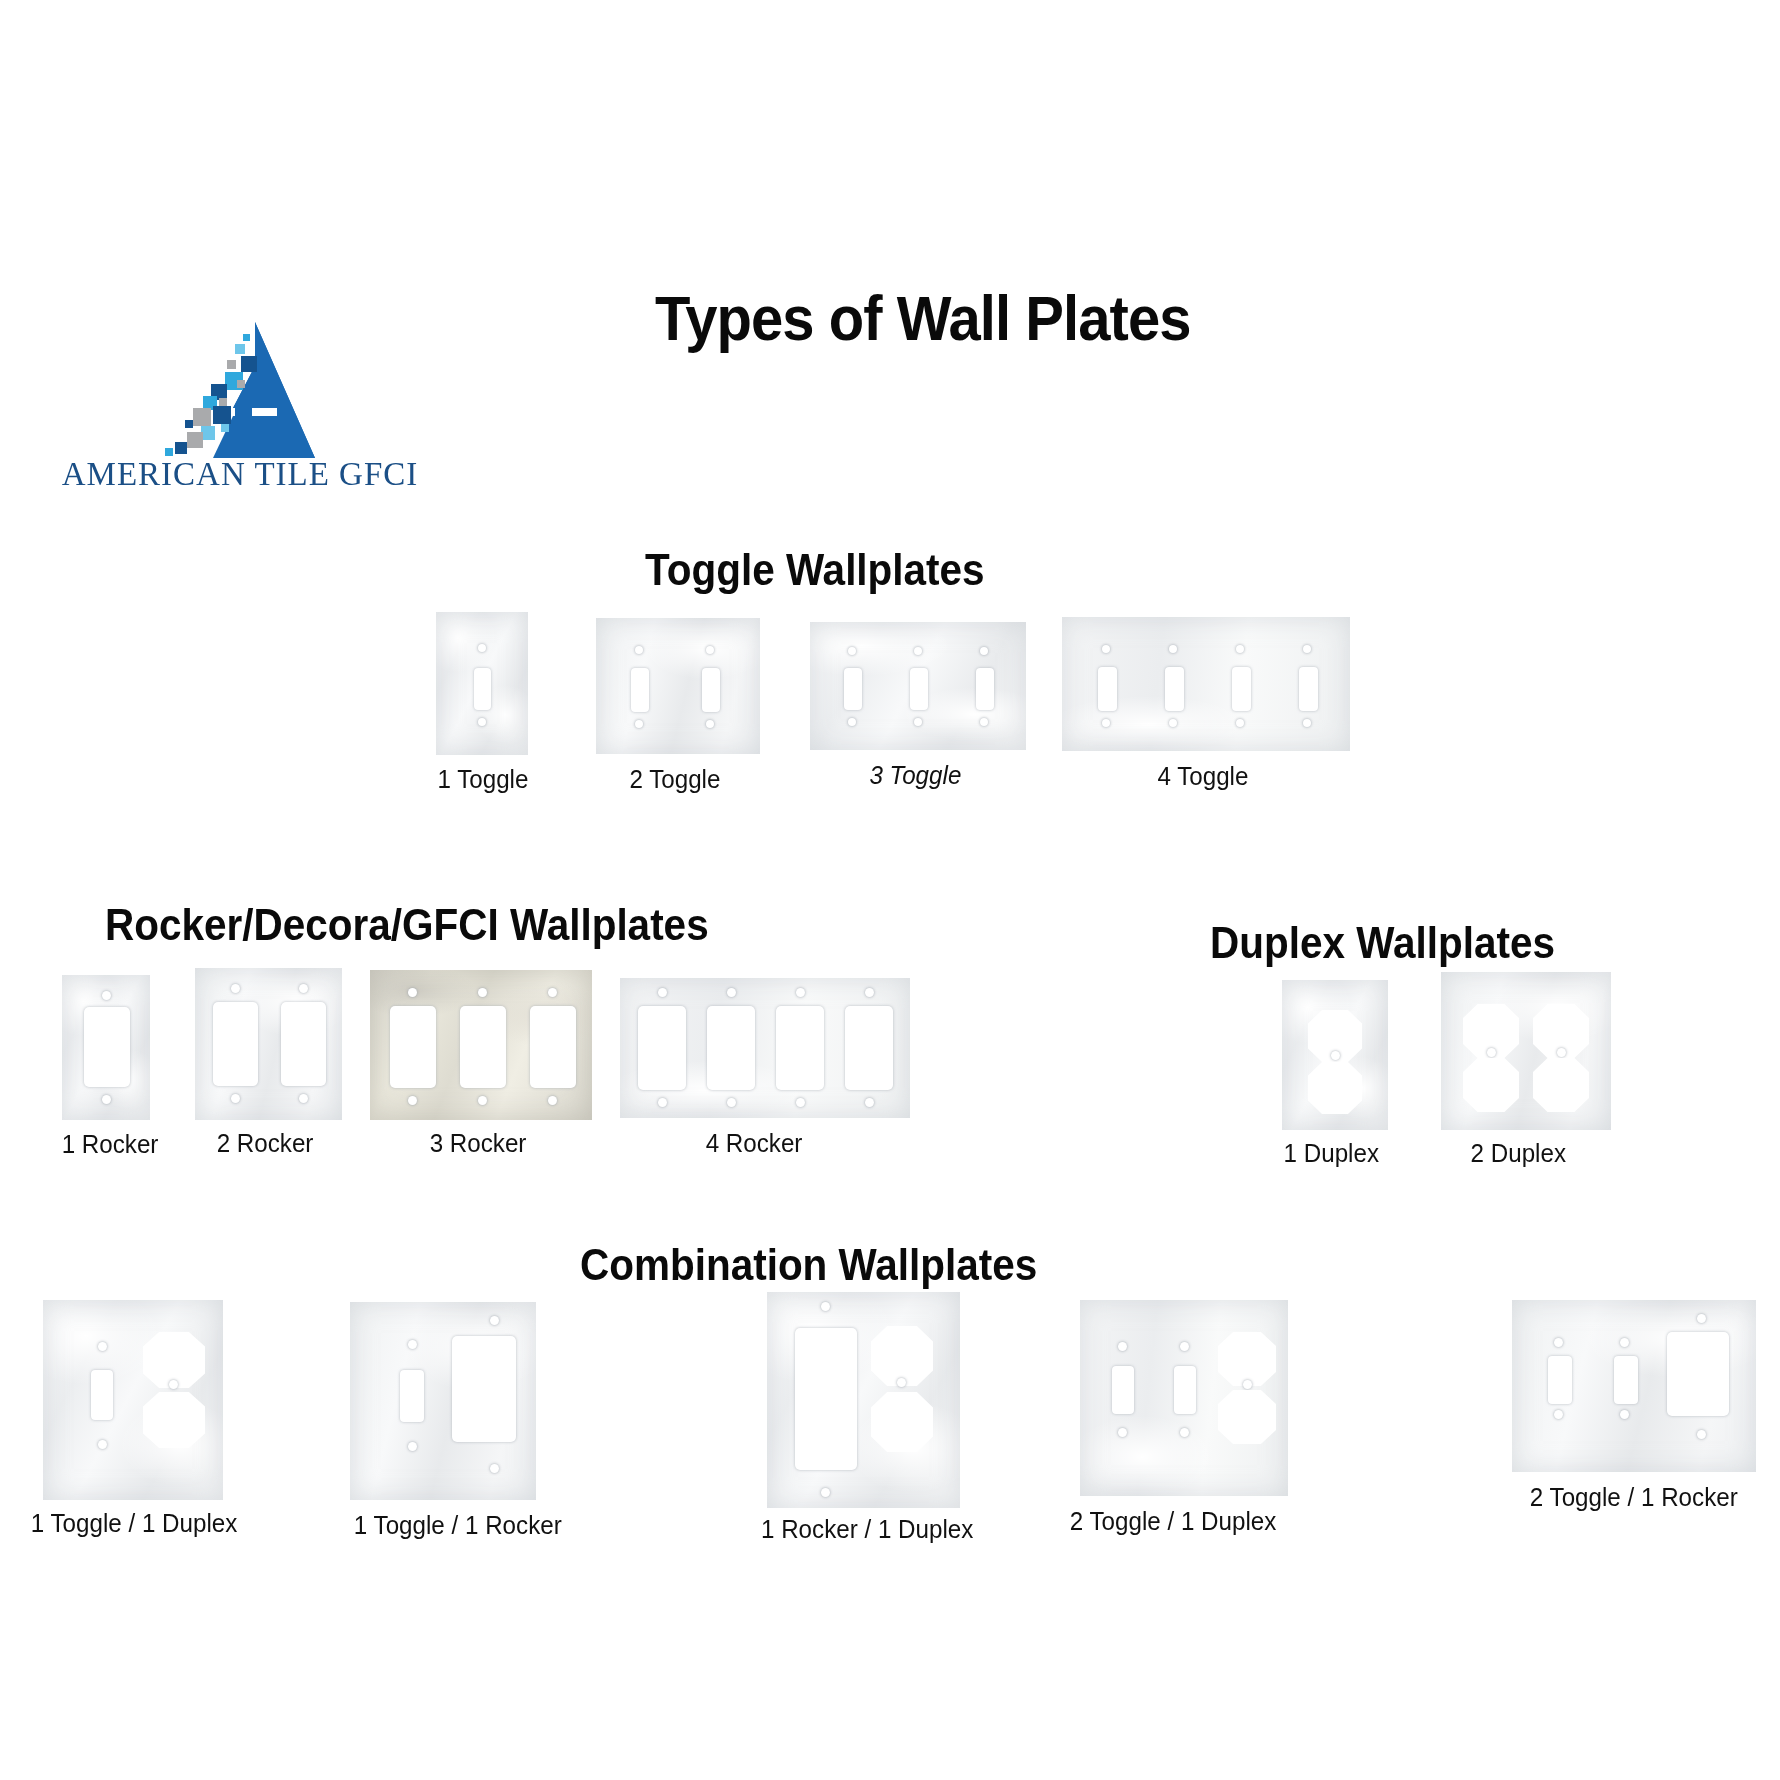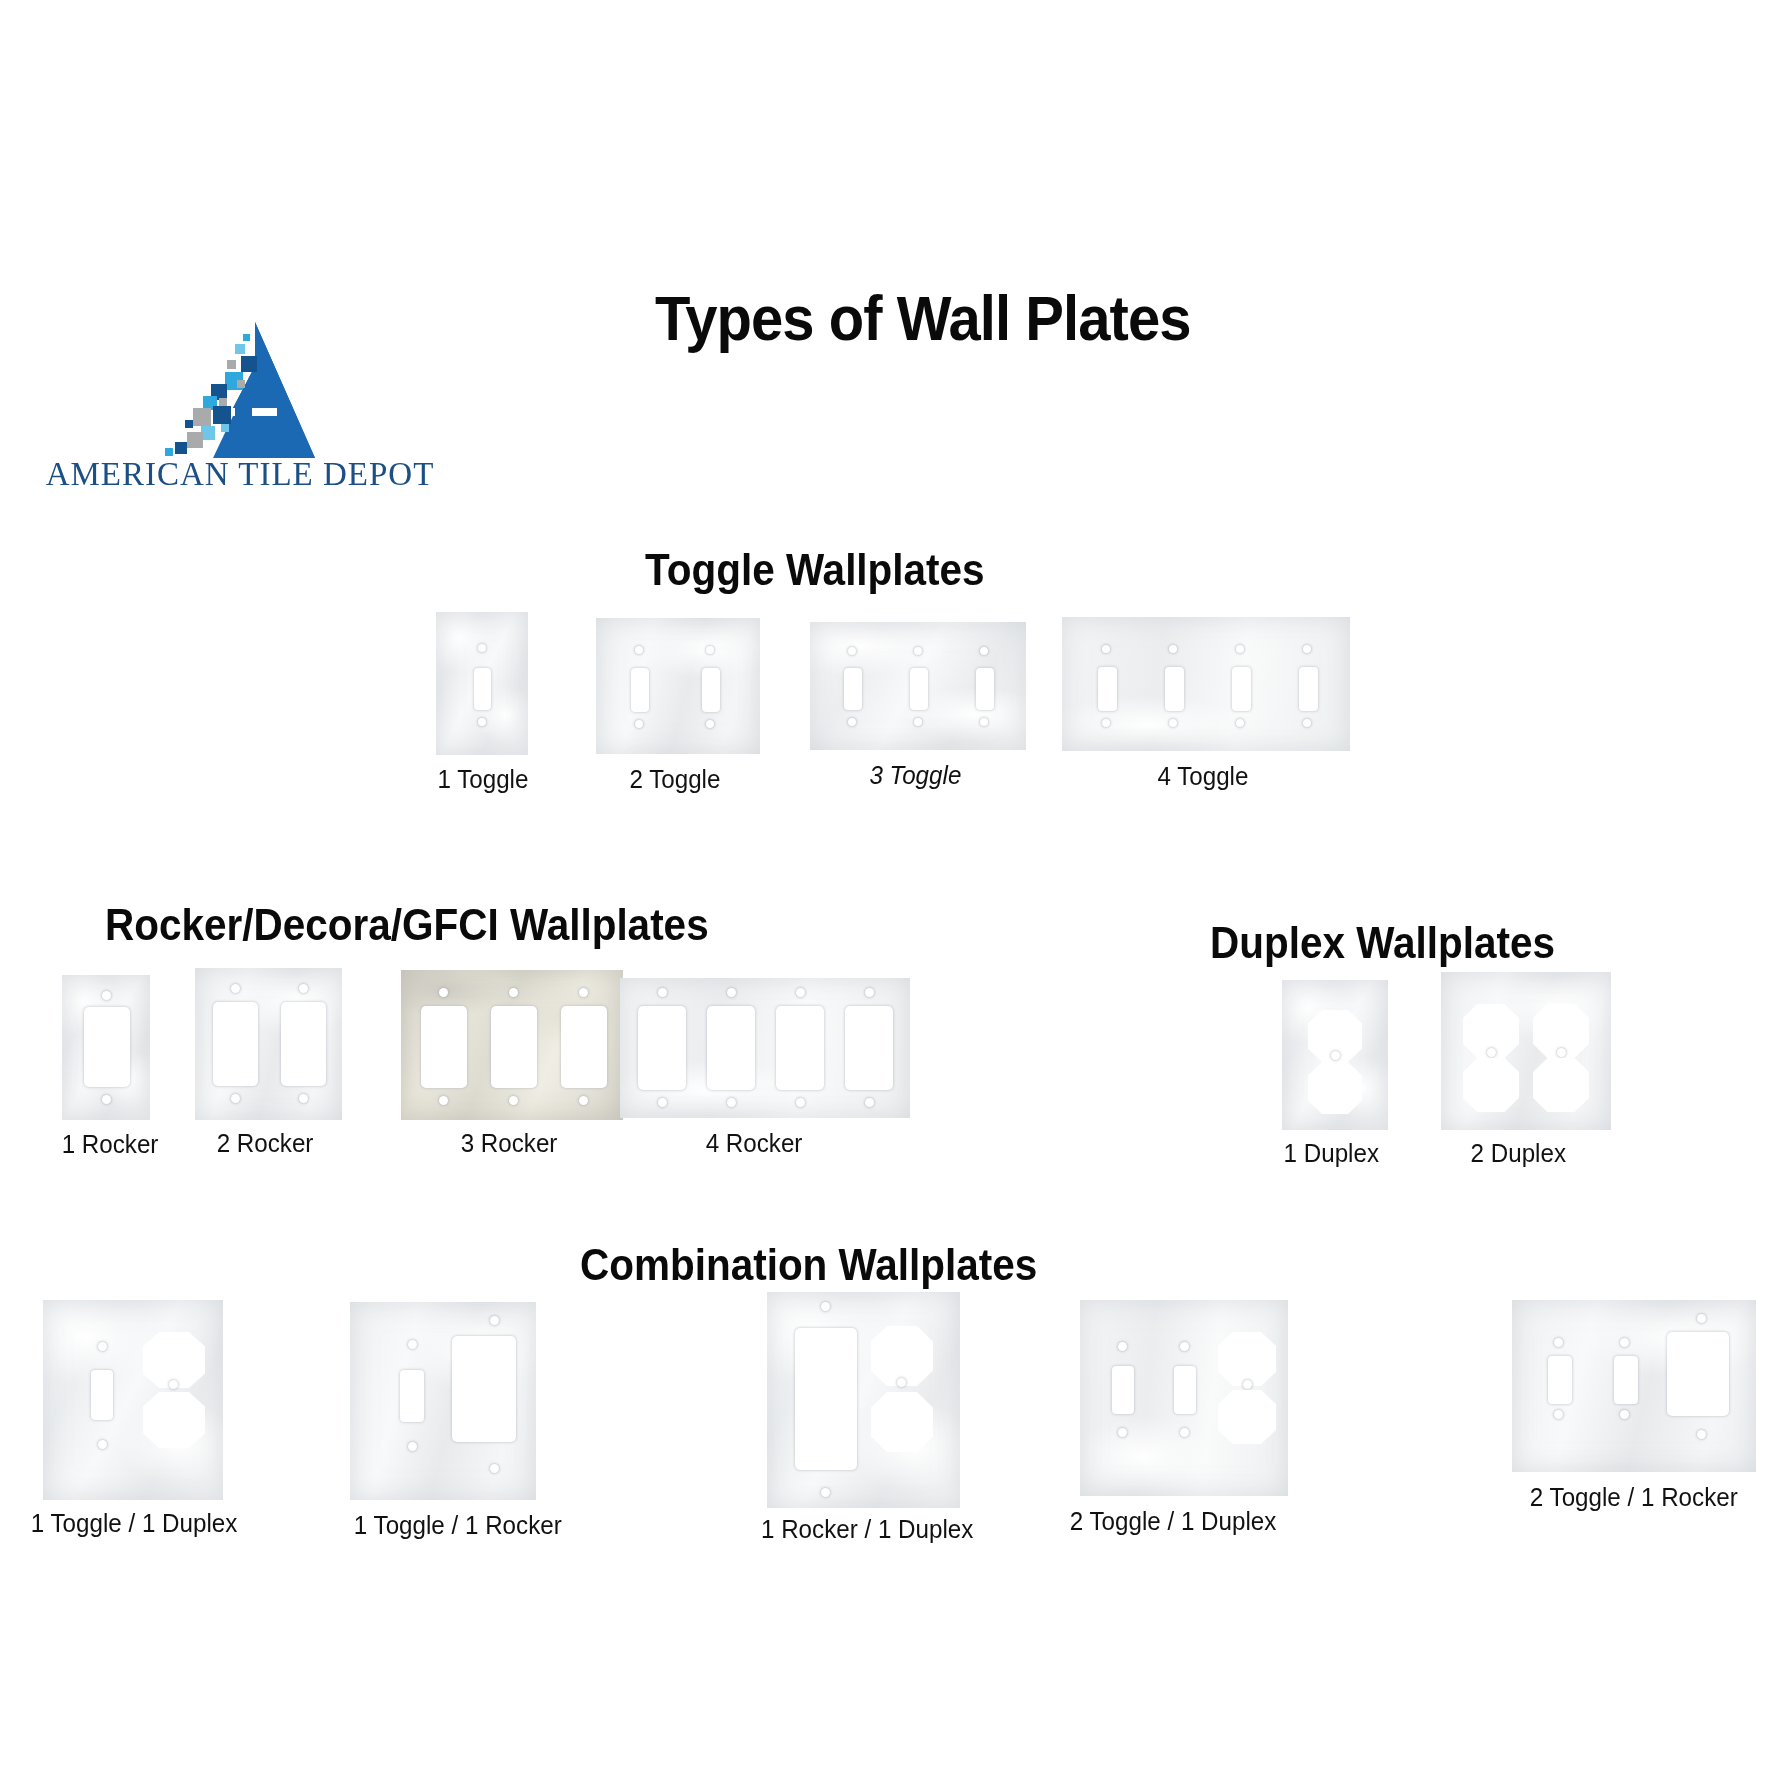--- a/index.html
+++ b/index.html
@@ -76,21 +76,21 @@
       <rect x="58" y="86" width="18" height="18" fill="#15538f"></rect>
       <rect x="80" y="86" width="17" height="17" fill="#1b69b3"></rect>
       <rect x="30" y="100" width="8" height="8" fill="#15538f"></rect>
       <rect x="66" y="104" width="8" height="8" fill="#6ec6ea"></rect>
       <rect x="46" y="106" width="14" height="14" fill="#6ec6ea"></rect>
       <rect x="32" y="112" width="16" height="16" fill="#a9aaac"></rect>
       <rect x="20" y="122" width="12" height="12" fill="#15538f"></rect>
       <rect x="10" y="128" width="8" height="8" fill="#2fa8dd"></rect>
     </svg>
   </div>
-  <div class="wordmark">AMERICAN TILE DEPOT</div>
+  <div class="wordmark">AMERICAN TILE GFCI</div>
 </div>
 
 <div class="title" id="main-title">Types of Wall Plates</div>
 <div class="title" id="h-toggle">Toggle Wallplates</div>
 <div class="title" id="h-rocker">Rocker/Decora/GFCI Wallplates</div>
 <div class="title" id="h-duplex">Duplex Wallplates</div>
 <div class="title" id="h-combo">Combination Wallplates</div>
 
 <div class="item" style="left:436px;top:612px;">
   <div class="plate m1" style="width:92px;height:143px;">
@@ -160,21 +160,21 @@
     <div class="screw" style="left:36px;top:16px;width:9px;height:9px;"></div>
     <div class="screw" style="left:104px;top:16px;width:9px;height:9px;"></div>
     <div class="hole rocker" style="left:18px;top:34px;width:45px;height:84px;"></div>
     <div class="hole rocker" style="left:86px;top:34px;width:45px;height:84px;"></div>
     <div class="screw" style="left:36px;top:126px;width:9px;height:9px;"></div>
     <div class="screw" style="left:104px;top:126px;width:9px;height:9px;"></div>
   </div>
   <div class="caption" style="left:18px;top:160px;">2 Rocker</div>
 </div>
 
-<div class="item" style="left:370px;top:970px;margin-left:31px;">
+<div class="item" style="left:370px;top:970px;">
   <div class="plate m3" style="width:222px;height:150px;">
     <div class="screw" style="left:38px;top:18px;width:9px;height:9px;"></div>
     <div class="screw" style="left:108px;top:18px;width:9px;height:9px;"></div>
     <div class="screw" style="left:178px;top:18px;width:9px;height:9px;"></div>
     <div class="hole rocker" style="left:20px;top:36px;width:46px;height:82px;"></div>
     <div class="hole rocker" style="left:90px;top:36px;width:46px;height:82px;"></div>
     <div class="hole rocker" style="left:160px;top:36px;width:46px;height:82px;"></div>
     <div class="screw" style="left:38px;top:126px;width:9px;height:9px;"></div>
     <div class="screw" style="left:108px;top:126px;width:9px;height:9px;"></div>
     <div class="screw" style="left:178px;top:126px;width:9px;height:9px;"></div>

